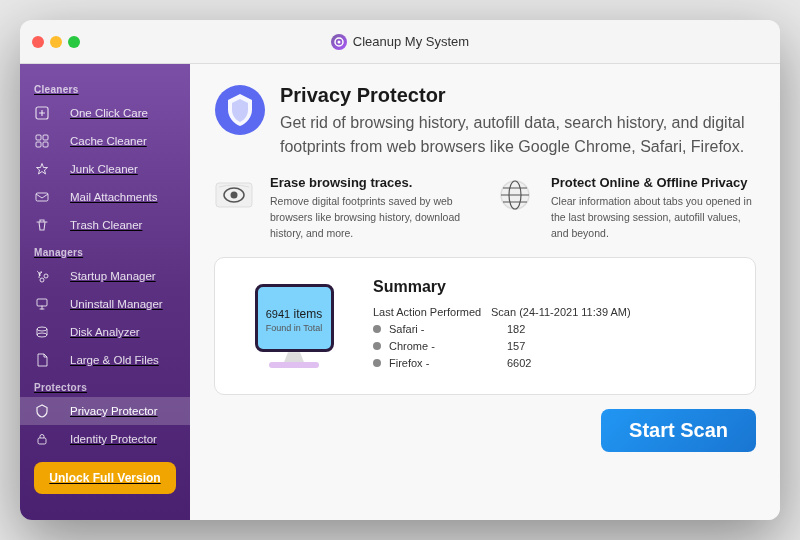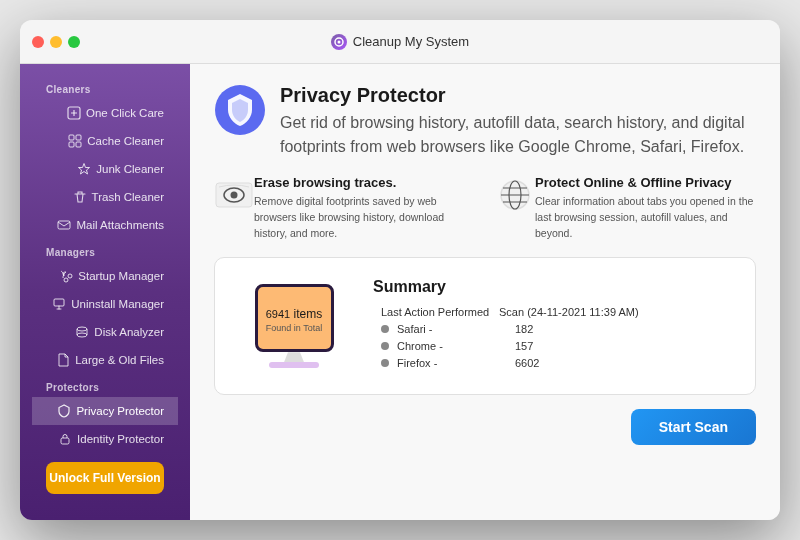--- a/index.html
+++ b/index.html
@@ -79,44 +79,44 @@
       flex: 1;
       overflow: hidden;
     }
 
     
     .sidebar {
       width: 170px;
       background: linear-gradient(180deg, #7b4fa6 0%, #5b3080 50%, #4a2070 100%);
       display: flex;
       flex-direction: column;
-      padding: 12px 12px;
-      flex-shrink: 0;
+      padding: 12px 0;
+      flex-shrink: 0;
+      text-decoration: underline;
     }
 
     .sidebar-section-label {
       color: rgba(255,255,255,0.7);
       font-size: 10px;
       font-weight: 600;
       text-transform: none;
       padding: 8px 14px 4px;
       letter-spacing: 0.3px;
     }
 
     .sidebar-item {
       display: flex;
       align-items: center;
-      gap: 4px;
+      gap: 20px;
       padding: 6px 14px;
       cursor: pointer;
       border-radius: 0;
       color: rgba(255,255,255,0.85);
       font-size: 11.5px;
       position: relative;
-      justify-content: flex-end;
     }
 
     .sidebar-item.active {
       background: rgba(255,255,255,0.2);
       color: white;
     }
 
     .sidebar-item-icon {
       width: 16px;
       height: 16px;
@@ -181,21 +181,21 @@
 
     .features-row {
       display: flex;
       gap: 20px;
       margin-bottom: 16px;
     }
 
     .feature-card {
       display: flex;
       align-items: flex-start;
-      gap: 0;
+      gap: 16px;
       flex: 1;
     }
 
     .feature-icon {
       width: 40px;
       height: 40px;
       flex-shrink: 0;
     }
 
     .feature-text h3 {
@@ -233,21 +233,21 @@
 
     .monitor-screen {
       width: 79px;
       height: 68px;
       border: 3px solid #2a1a3e;
       border-radius: 8px;
       display: flex;
       flex-direction: column;
       align-items: center;
       justify-content: center;
-      background: #fdba74;
+      background: #7dd3fc;
     }
 
     .monitor-count {
       font-size: 18px;
       font-weight: 800;
       color: #1a1a1a;
       line-height: 1;
     }
 
     .monitor-count span {
@@ -289,21 +289,20 @@
       margin-bottom: 10px;
     }
 
     .summary-row {
       display: flex;
       align-items: center;
       gap: 8px;
       margin-bottom: 5px;
       font-size: 11px;
       color: #333;
-      margin-left: 8px;
     }
 
     .summary-dot {
       width: 8px;
       height: 8px;
       border-radius: 50%;
       flex-shrink: 0;
     }
 
     .summary-label {
@@ -322,21 +321,21 @@
       display: flex;
       justify-content: flex-end;
     }
 
     .start-scan-btn {
       background: linear-gradient(135deg, #2196f3, #1976d2);
       color: white;
       border: none;
       border-radius: 8px;
       padding: 10px 28px;
-      font-size: 14px;
+      font-size: 20px;
       font-weight: 600;
       cursor: pointer;
     }
   </style>
 </head>
 <body>
 
 <div class="app-window">
 
   <div class="title-bar">
@@ -390,34 +389,34 @@
           <svg width="14" height="14" viewBox="0 0 14 14" fill="none">
             <path d="M7 1.5L8.5 5.5H12.5L9.5 8L10.5 12L7 9.5L3.5 12L4.5 8L1.5 5.5H5.5Z" stroke="rgba(255,255,255,0.8)" stroke-width="1" fill="none"></path>
           </svg>
         </div>
         <span>Junk Cleaner</span>
       </div>
 
       <div class="sidebar-item">
         <div class="sidebar-item-icon">
           <svg width="14" height="14" viewBox="0 0 14 14" fill="none">
-            <path d="M2 4h10M5 4V2h4v2M4 4l1 8h4l1-8" stroke="rgba(255,255,255,0.8)" stroke-width="1.1" stroke-linecap="round"></path>
-          </svg>
-        </div>
-        <span>Trash Cleaner</span>
-      </div>
-
-      <div class="sidebar-item">
-        <div class="sidebar-item-icon">
-          <svg width="14" height="14" viewBox="0 0 14 14" fill="none">
             <rect x="1" y="3" width="12" height="8" rx="1.5" stroke="rgba(255,255,255,0.8)" stroke-width="1"></rect>
             <path d="M1 4l6 4 6-4" stroke="rgba(255,255,255,0.8)" stroke-width="1"></path>
           </svg>
         </div>
         <span>Mail Attachments</span>
+      </div>
+
+      <div class="sidebar-item">
+        <div class="sidebar-item-icon">
+          <svg width="14" height="14" viewBox="0 0 14 14" fill="none">
+            <path d="M2 4h10M5 4V2h4v2M4 4l1 8h4l1-8" stroke="rgba(255,255,255,0.8)" stroke-width="1.1" stroke-linecap="round"></path>
+          </svg>
+        </div>
+        <span>Trash Cleaner</span>
       </div>
 
       <div class="sidebar-section-label">Managers</div>
 
       <div class="sidebar-item">
         <div class="sidebar-item-icon">
           <svg width="14" height="14" viewBox="0 0 14 14" fill="none">
             <path d="M2 2C2 2 5 4 5 7C5 7 2 3 7 3C7 3 4 5 4 9" stroke="rgba(255,255,255,0.8)" stroke-width="1" fill="none"></path>
             <circle cx="7" cy="11" r="2" stroke="rgba(255,255,255,0.8)" stroke-width="1"></circle>
             <circle cx="11" cy="7" r="2" stroke="rgba(255,255,255,0.8)" stroke-width="1"></circle>

